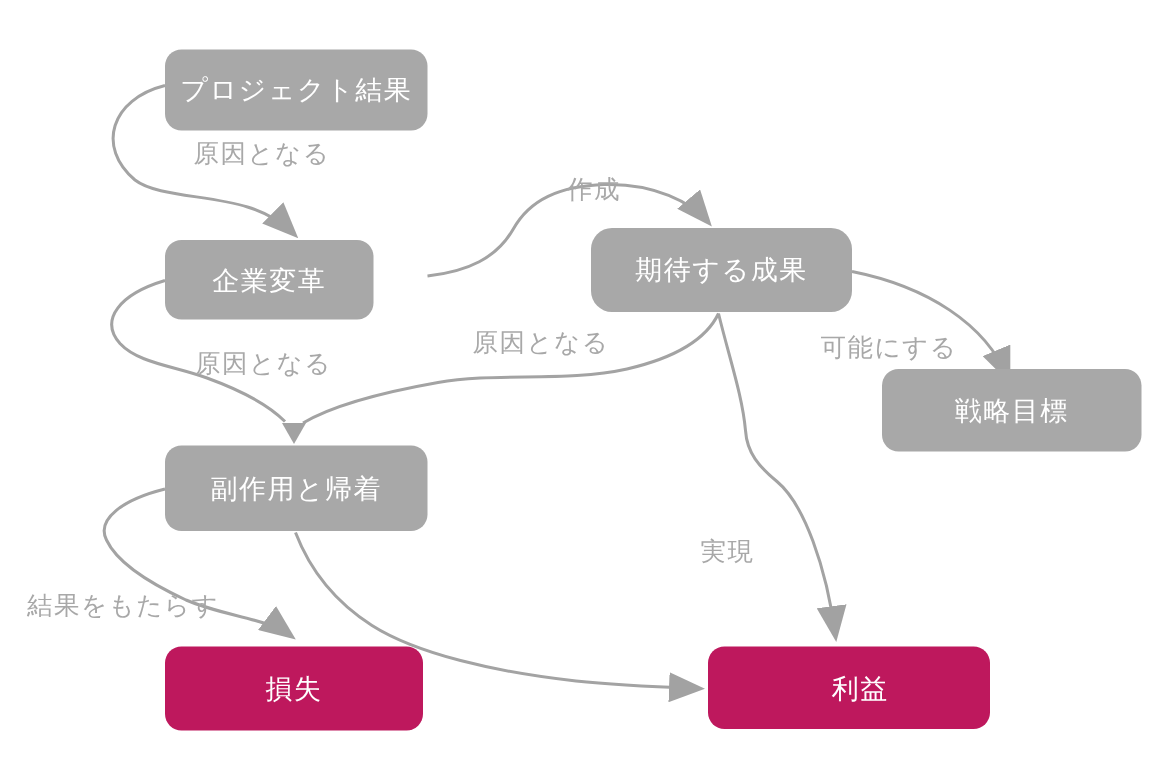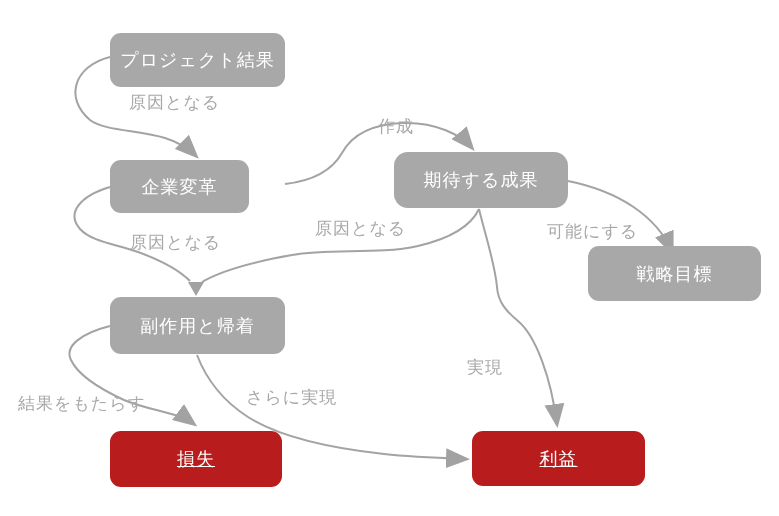--- a/index.html
+++ b/index.html
@@ -7,33 +7,33 @@
     position:relative;width:779px;height:516px;background:#ffffff;overflow:hidden;
     font-family:"Liberation Sans", sans-serif;
   }
   #edges{position:absolute;left:0;top:0;width:779px;height:516px;z-index:1;}
   .node{
     position:absolute;z-index:2;border-radius:11px;
     display:flex;align-items:center;justify-content:center;
     color:#ffffff;font-size:18px;font-weight:300;letter-spacing:1px;
   }
   .node.gray{background:#a8a8a8;}
-  .node.blue{background:#b91c1c;text-decoration:underline;}
+  .node.blue{background:#be185d;}
   .edge-label{
     position:absolute;z-index:3;color:#a8a8a8;font-size:17px;font-weight:300;
     letter-spacing:1px;white-space:nowrap;
   }
   
   #n-project-outputs {left:110px;top:33px; width:175px;height:54px;}
   #n-business-change {left:110px;top:160px;width:139px;height:53px;font-family:Liberation Mono, monospace;}
   #n-expected-outcomes{left:394px;top:152px;width:174px;height:56px;border-radius:14px;}
   #n-strategic-goals {left:588px;top:246px;width:173px;height:55px;}
   #n-side-effects    {left:110px;top:297px;width:175px;height:57px;text-align:right;}
   #n-loss            {left:110px;top:431px;width:172px;height:56px;}
-  #n-benefit         {left:472px;top:431px;width:173px;height:55px;}
+  #n-benefit         {left:472px;top:431px;width:173px;height:55px;padding-left:15px;}
   
   #l-enable        {left:129px;top:91px;}
   #l-create        {left:378px;top:115px;}
   #l-cause-left    {left:130px;top:231px;}
   #l-cause-right   {left:315px;top:217px;}
   #l-help-achieve  {left:547px;top:220px;}
   #l-realize       {left:467px;top:356px;}
   #l-leads-to      {left:18px; top:392px;}
   #l-further       {left:246px;top:386px;}
 </style>
@@ -83,15 +83,14 @@
     <span>利益</span>
   </div>
 
   <div class="edge-label" id="l-enable">原因となる</div>
   <div class="edge-label" id="l-create">作成</div>
   <div class="edge-label" id="l-cause-left">原因となる</div>
   <div class="edge-label" id="l-cause-right">原因となる</div>
   <div class="edge-label" id="l-help-achieve">可能にする</div>
   <div class="edge-label" id="l-realize">実現</div>
   <div class="edge-label" id="l-leads-to">結果をもたらす</div>
-  <div class="edge-label" id="l-further">さらに実現</div>
 
 </div>
 
 </body></html>

